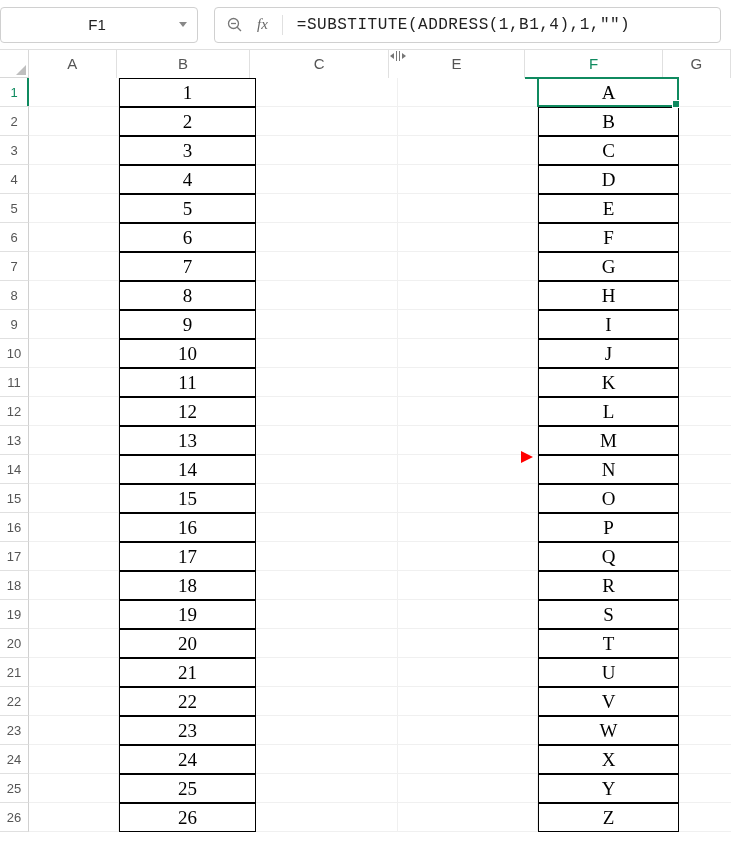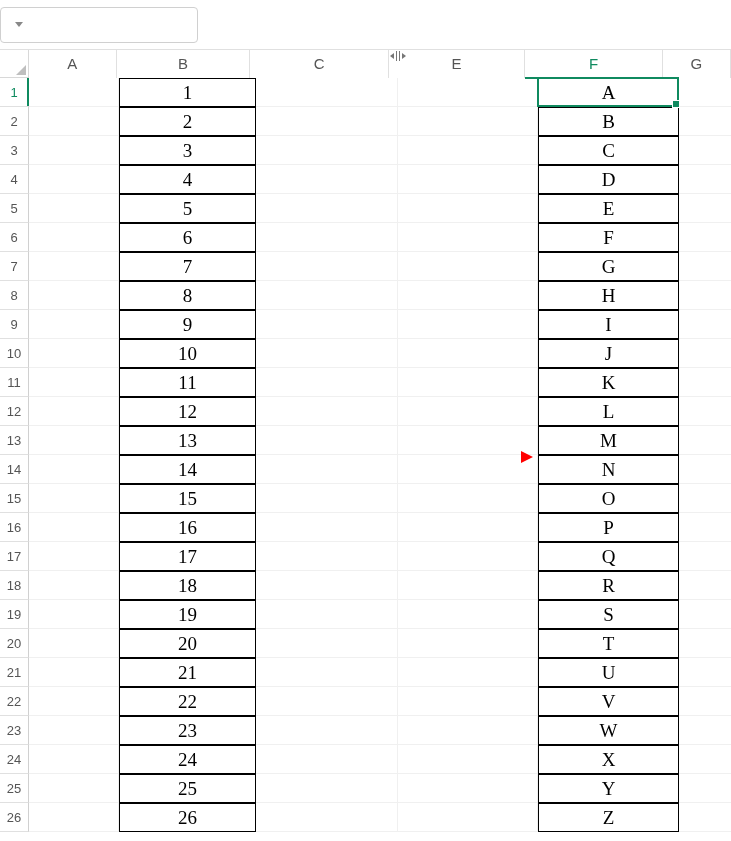--- a/index.html
+++ b/index.html
@@ -259,23 +259,36 @@
       position: absolute;
       pointer-events: none;
     }
 
   </style>
 </head>
 <body>
 
 <div class="top-bar">
   <div class="name-box-wrap">
+    <span class="name-box">F1</span>
     <span class="name-box-caret"></span>
   </div>
 
+  <div class="formula-bar">
+    <span class="zoom-icon">
+      <svg viewBox="0 0 16 16" width="16" height="16">
+        <circle cx="6.5" cy="6.5" r="5" fill="none" stroke="#777" stroke-width="1.3"></circle>
+        <line x1="4" y1="6.5" x2="9" y2="6.5" stroke="#777" stroke-width="1.3"></line>
+        <line x1="10.2" y1="10.2" x2="14" y2="14" stroke="#777" stroke-width="1.3"></line>
+      </svg>
+    </span>
+    <span class="fx-label">fx</span>
+    <span class="divider"></span>
+    <span class="formula-text">=SUBSTITUTE(ADDRESS(1,B1,4),1,"")</span>
+  </div>
 </div>
 
 <div class="sheet-wrap" id="sheet" style="height: 790px;">
   <div class="corner"></div>
   <div class="col-headers" id="col-headers">
       <div class="col-header" style="width: 90px;">A</div>
       <div class="col-header" style="width: 137px;">B</div>
       <div class="col-header" style="width: 142px;">C</div>
       <div class="col-header" style="width: 140px;">E</div>
       <div class="col-header selected" style="width: 141px;">F</div>

